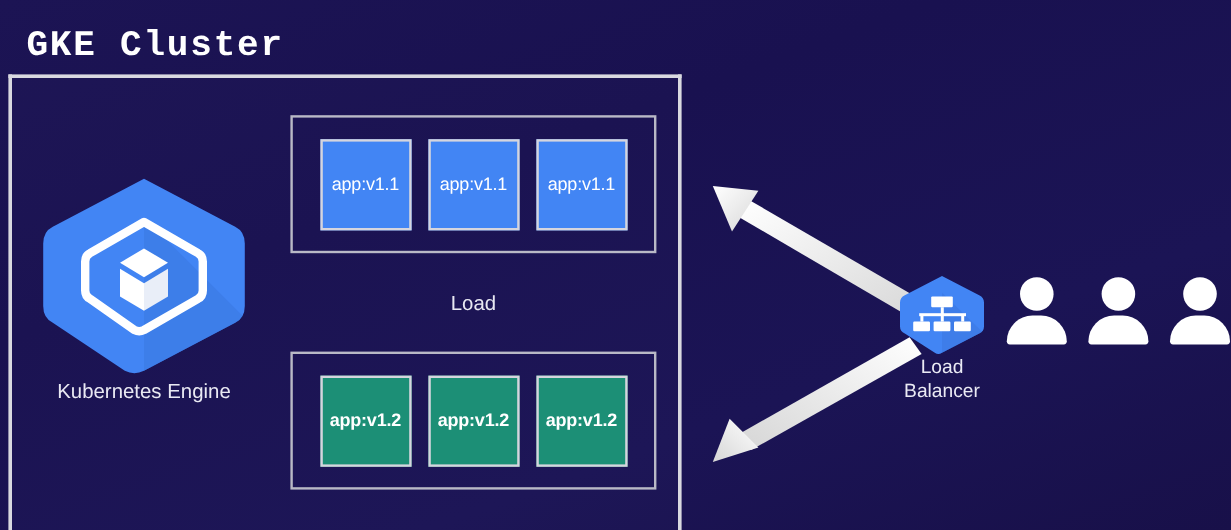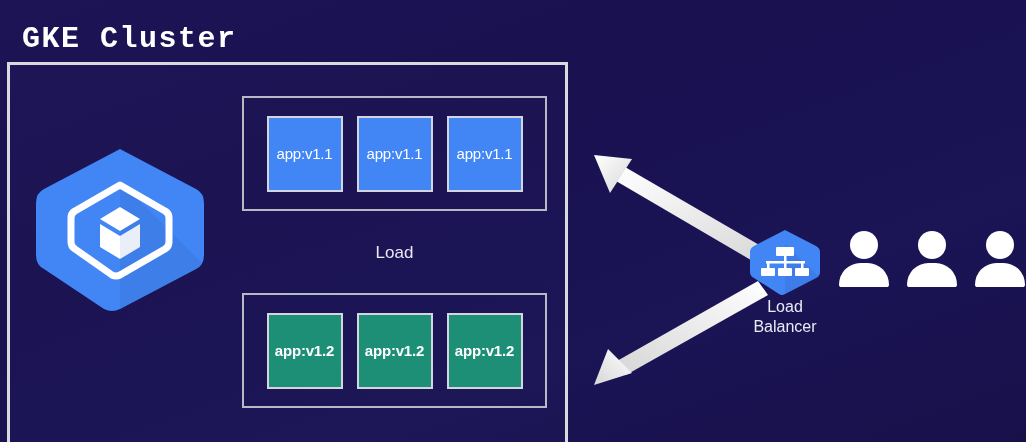--- a/index.html
+++ b/index.html
@@ -222,20 +222,21 @@
           <polygon points="92,36 176,120 176,168 92,168" fill="#3b78e0" opacity="0.55"></polygon>
         </g>
 
         <path d="M92 40 L137 66 Q141 68 141 73 L141 97 Q141 102 137 104 L92 130 Q88 132 84 130 L47 104 Q43 102 43 97 L43 73 Q43 68 47 66 Z" fill="none" stroke="#ffffff" stroke-width="7" stroke-linejoin="round"></path>
 
         <polygon points="92,62 112,74 92,86 72,74" fill="#ffffff"></polygon>
         <polygon points="72,79 92,91 92,114 72,102" fill="#ffffff"></polygon>
         <polygon points="112,79 112,102 92,114 92,91" fill="#e9eef8"></polygon>
       </svg>
     </div>
+    <div id="gke-label">Kubernetes Engine</div>
   </div>
 
   <svg class="arrow-svg" id="arrow-up" viewBox="0 0 190 120" xmlns="http://www.w3.org/2000/svg">
     <defs>
       <linearGradient id="agUp" x1="1" y1="1" x2="0" y2="0">
         <stop offset="0" stop-color="#d8d8d8"></stop>
         <stop offset="1" stop-color="#ffffff"></stop>
       </linearGradient>
     </defs>
     <g fill="url(#agUp)">

